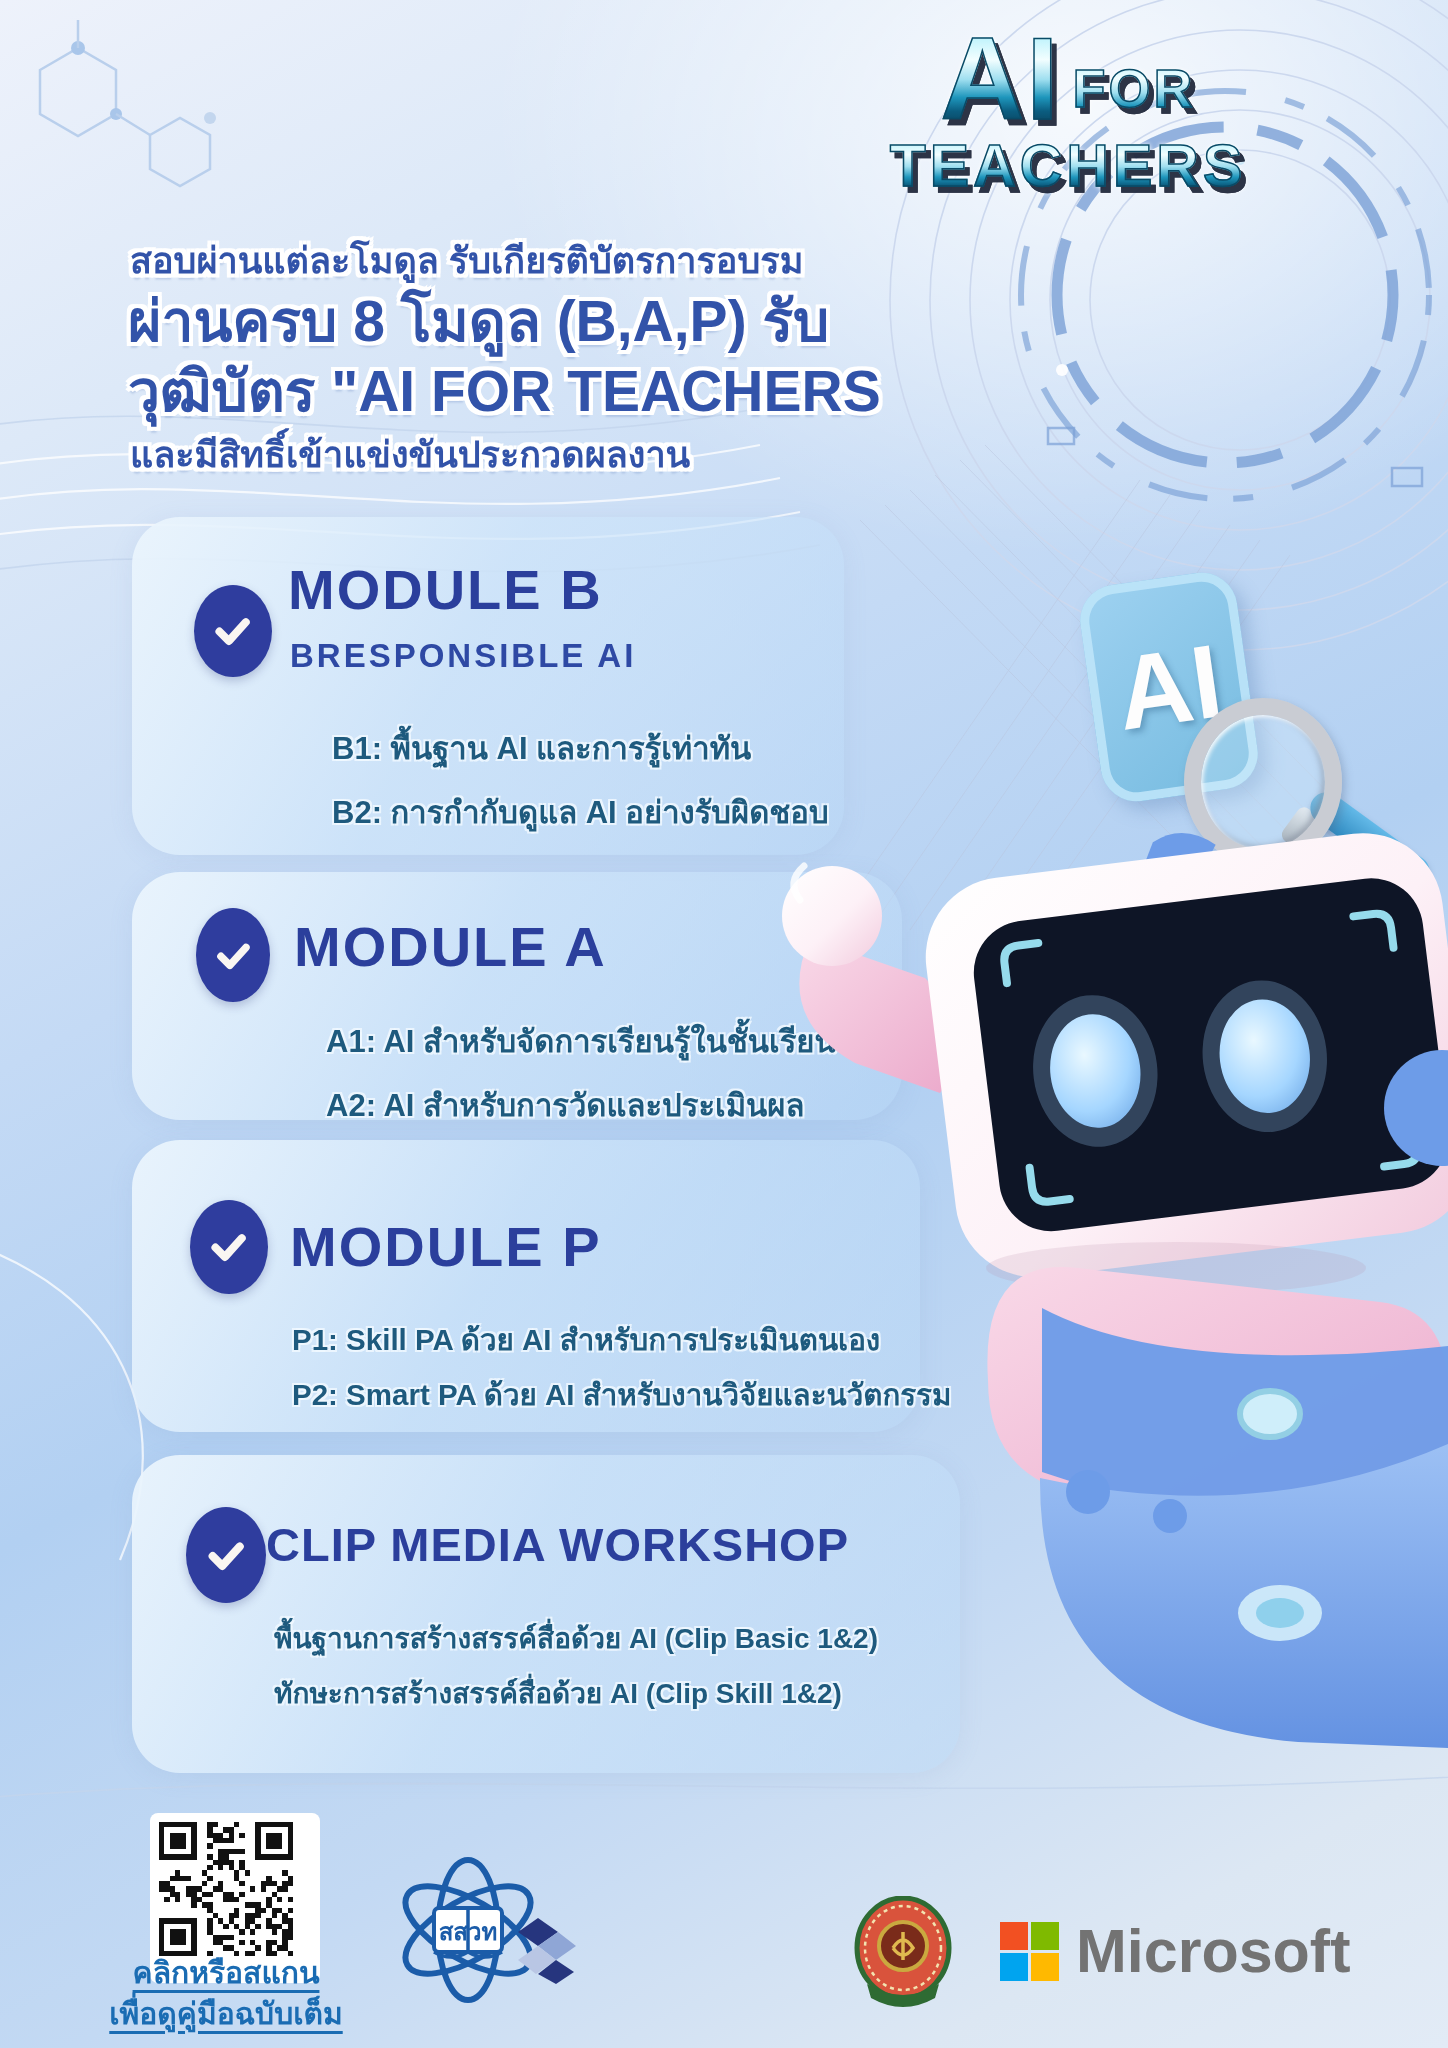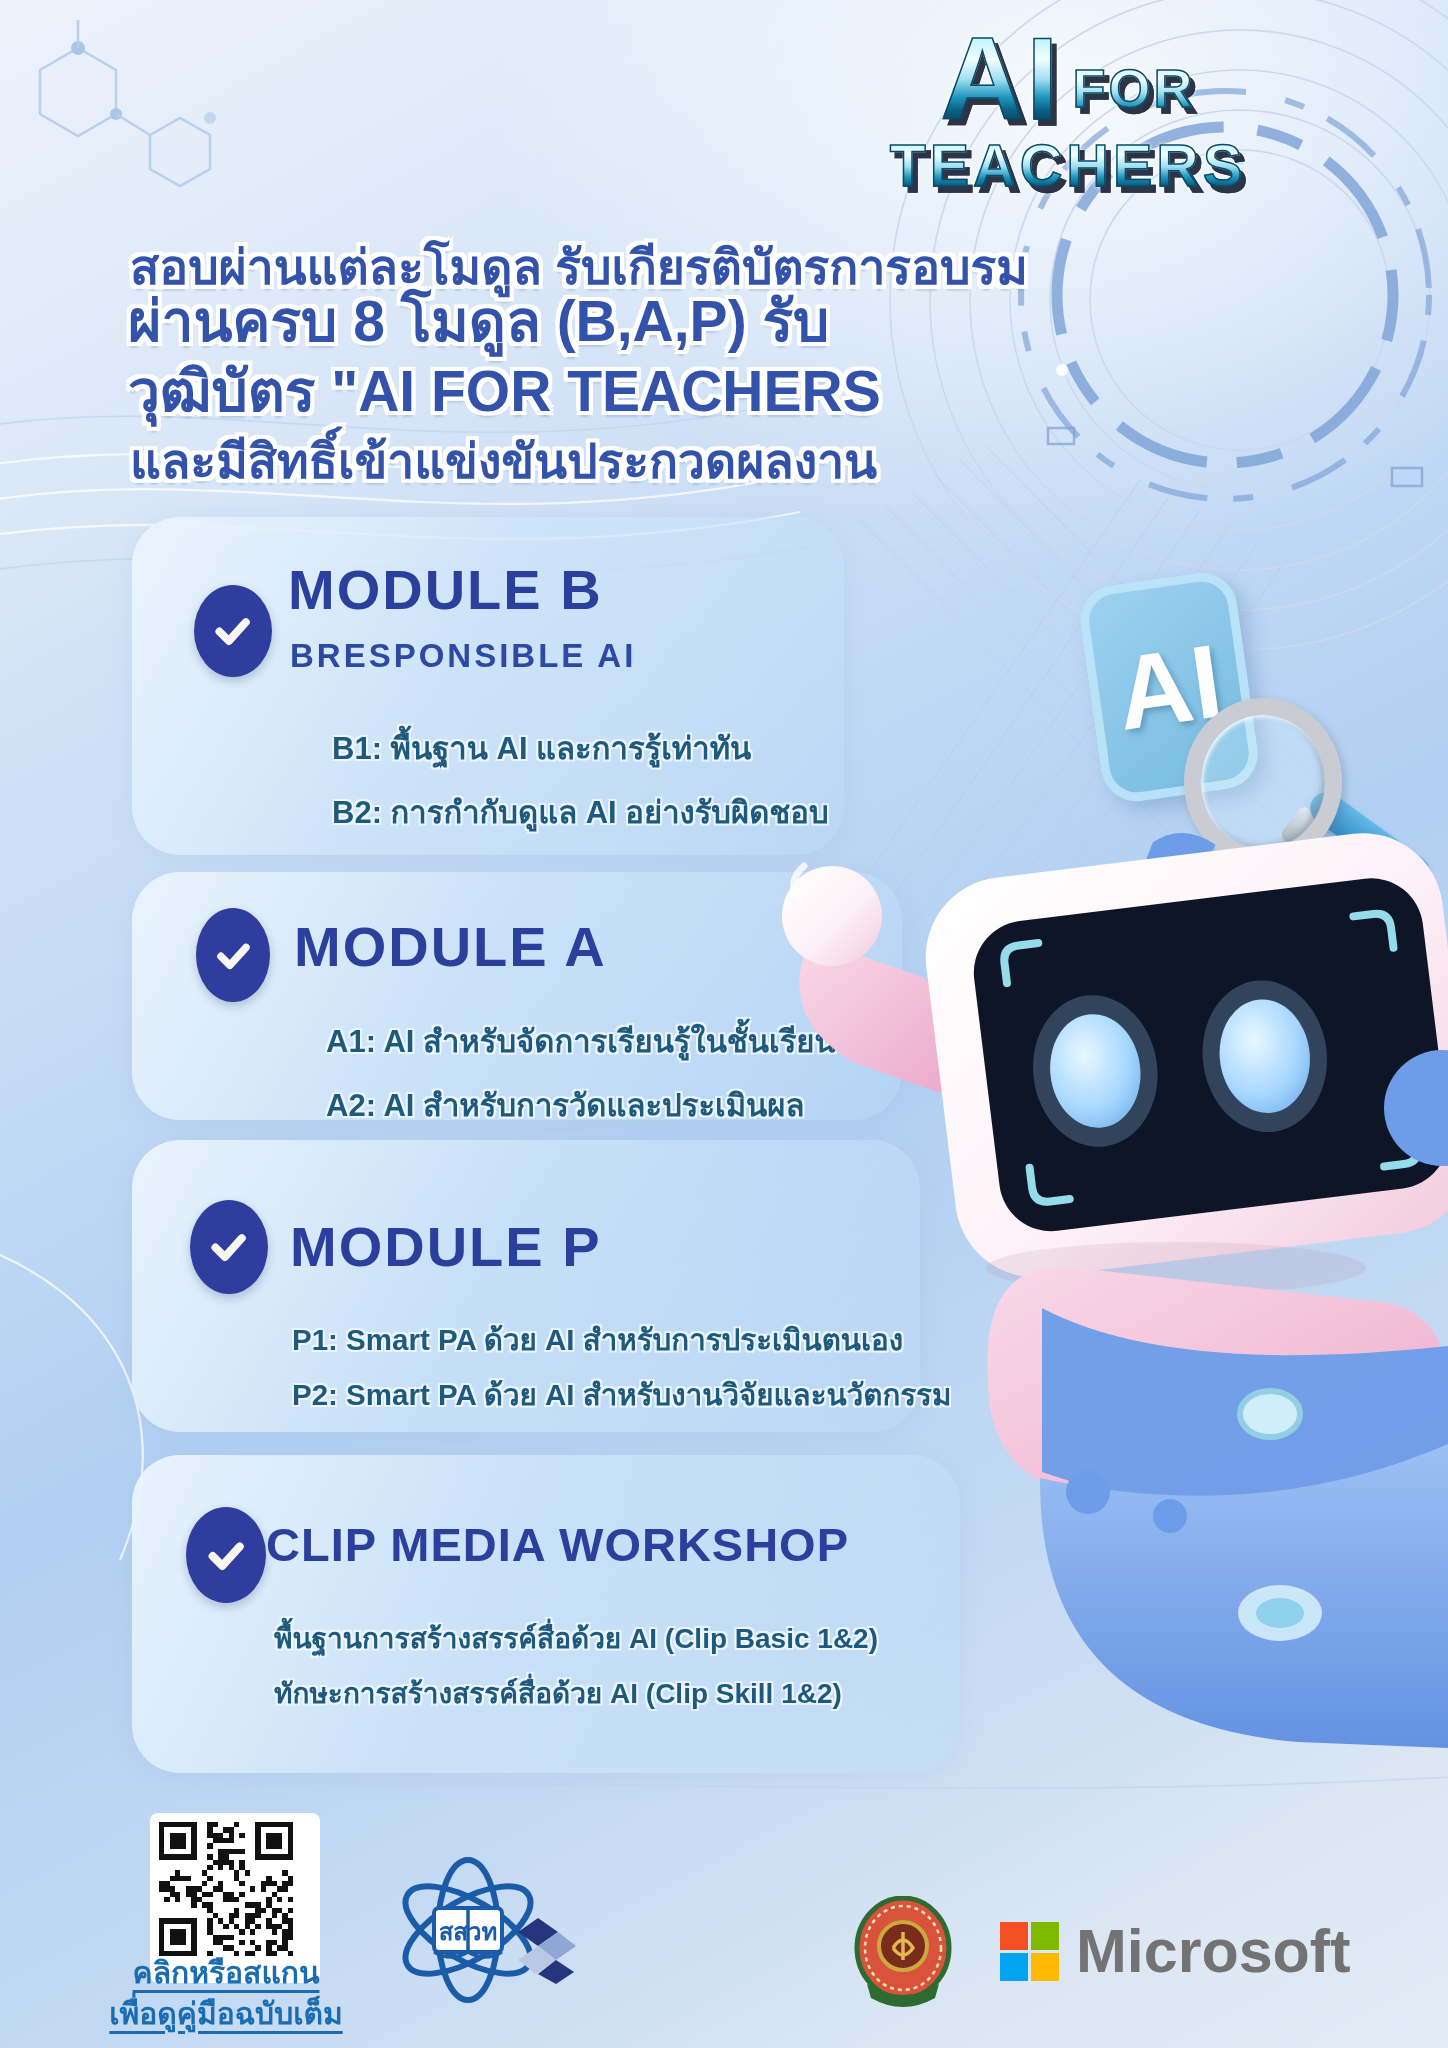--- a/index.html
+++ b/index.html
@@ -20,21 +20,21 @@
     -webkit-text-stroke:1.5px #0a4a66;
     filter:drop-shadow(5px 6px 0 rgba(8,16,38,.85)) drop-shadow(0 0 2px rgba(255,255,255,.9));
     font-weight:900;
   }
   .logo-ai{font-size:116px;line-height:.85;letter-spacing:2px;}
   .logo-for{font-size:54px;letter-spacing:3px;padding-bottom:10px;}
   .logo-teachers{font-size:59px;letter-spacing:4px;margin-top:8px;line-height:1;}
   
   .outline-w{text-shadow:-4px -4px 0 #fff,4px -4px 0 #fff,-4px 4px 0 #fff,4px 4px 0 #fff,0 -4px 0 #fff,0 4px 0 #fff,-4px 0 0 #fff,4px 0 0 #fff,0 6px 2px rgba(120,150,200,.35);}
   .hdr{color:#3253a9;font-weight:800;white-space:nowrap;z-index:4;line-height:1.25;}
-  .hdr-sm{font-size:48px;text-align:center;}
+  .hdr-sm{font-size:36px;text-align:center;}
   .hdr-lg{font-size:57px;}
   
   .card{
     position:absolute;border-radius:48px;z-index:3;
     background:linear-gradient(118deg,rgba(235,245,253,.95) 0%,rgba(206,229,250,.72) 45%,rgba(184,216,247,.40) 100%);
     box-shadow:0 4px 24px rgba(120,150,200,.12);
   }
   .check{position:absolute;background:#2f3d9e;border-radius:50%;display:flex;align-items:center;justify-content:center;box-shadow:0 4px 10px rgba(40,50,120,.25);}
   .check svg{width:58%;}
   .mod-title{position:absolute;color:#2b3f9c;font-weight:800;letter-spacing:2px;white-space:nowrap;}
@@ -178,21 +178,21 @@
   </section>
 
   <section class="card" style="left:132px;top:1140px;width:788px;height:292px;">
     <span class="check" style="left:58px;top:60px;width:78px;height:94px;">
       <svg viewBox="0 0 24 24">
           <path d="M5 12.5 L10 17.5 L19 7.5" stroke="#faf6f2" stroke-width="4.2" fill="none" stroke-linecap="round" stroke-linejoin="round"></path>
         </svg>
     </span>
     <h2 class="mod-title" style="left:158px;top:74px;font-size:56px;margin:0;">MODULE P</h2>
     <div class="mod-items" style="left:152px;top:168px;font-size:29.5px;line-height:47px;">
-      <p>P1: Smart PA ด้วย AI สำหรับการประเมินตนเอง</p>
+      <p>P1: Skill PA ด้วย AI สำหรับการประเมินตนเอง</p>
       <p>P2: Smart PA ด้วย AI สำหรับงานวิจัยและนวัตกรรม</p>
     </div>
   </section>
 
   <section class="card" style="left:132px;top:1455px;width:828px;height:318px;">
     <span class="check" style="left:54px;top:52px;width:80px;height:96px;">
       <svg viewBox="0 0 24 24">
           <path d="M5 12.5 L10 17.5 L19 7.5" stroke="#faf6f2" stroke-width="4.2" fill="none" stroke-linecap="round" stroke-linejoin="round"></path>
         </svg>
     </span>

